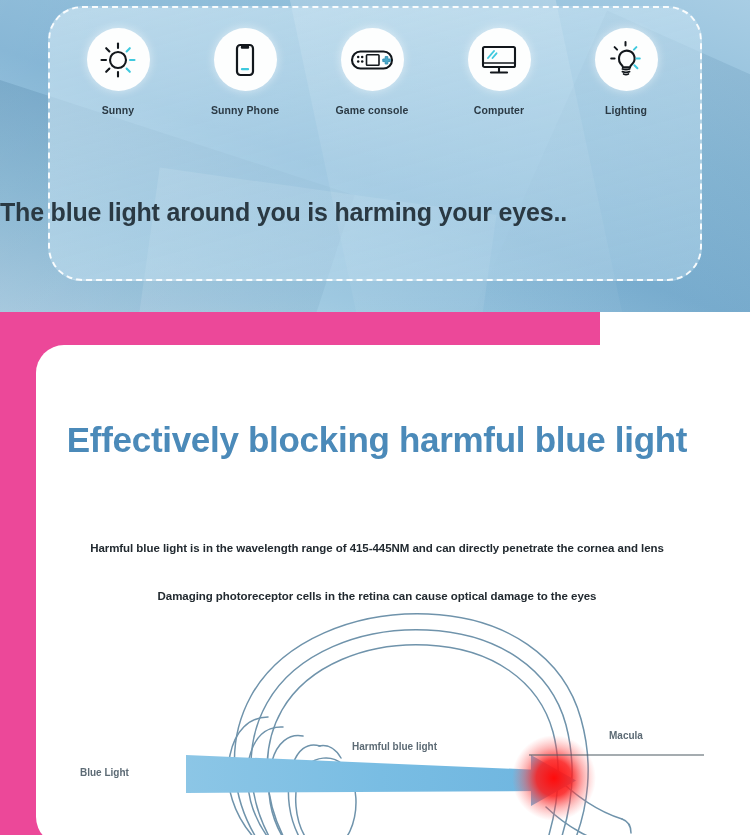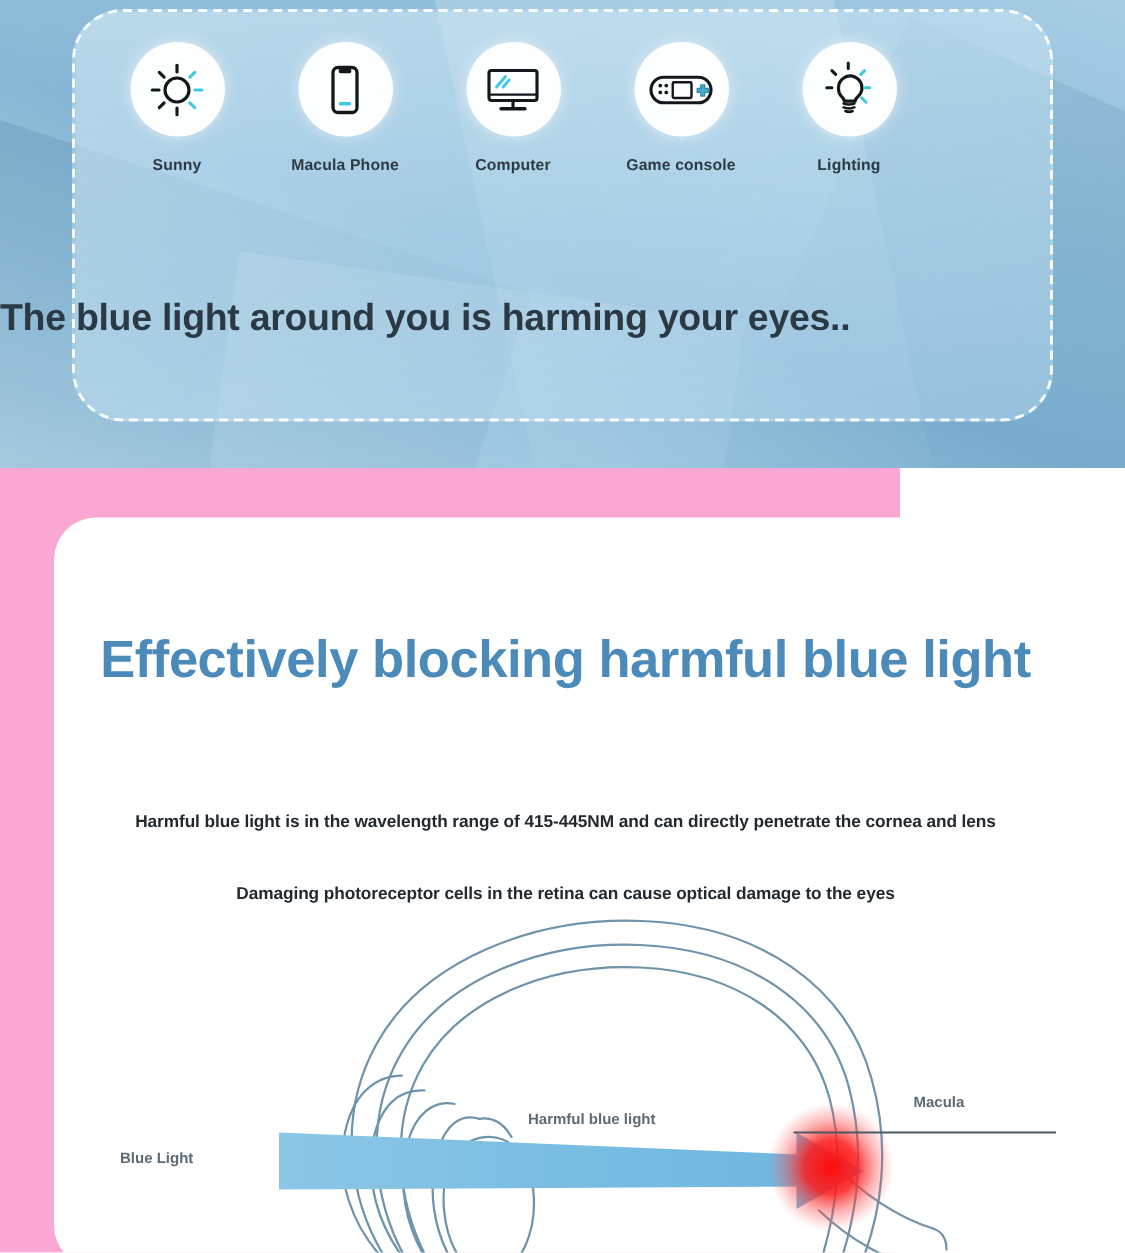--- a/index.html
+++ b/index.html
@@ -67,20 +67,21 @@
     border-radius: 34px;
     background: linear-gradient(165deg, rgba(214,235,246,0.62) 0%, rgba(198,226,242,0.52) 50%, rgba(186,219,238,0.45) 100%);
   }
 
   
   .icon-row {
     position: absolute;
     left: 62px; top: 28px;
     width: 620px;
     display: flex;
+    justify-content: space-between;
   }
   .icon-item {
     width: 112px;
     display: flex;
     flex-direction: column;
     align-items: center;
   }
   .icon-bubble {
     width: 63px; height: 63px;
     border-radius: 50%;
@@ -110,21 +111,21 @@
     color: #2a3943;
     letter-spacing: -0.2px;
     font-stretch: condensed;
   }
 
   
   .lower {
     position: absolute;
     left: 0; top: 312px;
     width: 600px; height: 523px;
-    background: #f9a8d4;
+    background: #ec4899;
   }
   .card {
     position: absolute;
     left: 36px; top: 33px;
     width: 682px; height: 500px;
     background: #ffffff;
     border-radius: 28px;
   }
 
   .card-title {
@@ -210,58 +211,58 @@
       <div class="icon-item">
         <div class="icon-bubble">
           <span>
             <svg width="40" height="40" viewBox="0 0 40 40">
               <rect x="12" y="5" width="16" height="30" rx="3.4" ry="3.4" fill="none" stroke="#12171c" stroke-width="2.2"></rect>
               <path d="M17 5.8 h6 a1.2 1.2 0 0 1 1.2 1.2 v0.6 a1.2 1.2 0 0 1 -1.2 1.2 h-6 a1.2 1.2 0 0 1 -1.2 -1.2 v-0.6 a1.2 1.2 0 0 1 1.2 -1.2 z" fill="#12171c"></path>
               <line x1="17" y1="29.2" x2="23" y2="29.2" stroke="#3fc9de" stroke-width="2.3" stroke-linecap="round"></line>
             </svg>
           </span>
         </div>
-        <div class="icon-label">Macula Phone</div>
+        <div class="icon-label">Sunny Phone</div>
+      </div>
+
+      <div class="icon-item">
+        <div class="icon-bubble">
+          <span>
+            <svg width="46" height="42" viewBox="0 0 46 42">
+              <rect x="3" y="12.5" width="40" height="17" rx="8.5" ry="8.5" fill="none" stroke="#12171c" stroke-width="2.1"></rect>
+              <rect x="17.5" y="15.8" width="12.5" height="10.5" rx="0.8" ry="0.8" fill="none" stroke="#12171c" stroke-width="1.6"></rect>
+              <g fill="#12171c">
+                <circle cx="9.2" cy="18" r="1.25"></circle>
+                <circle cx="13.2" cy="18" r="1.25"></circle>
+                <circle cx="9.2" cy="22.6" r="1.25"></circle>
+                <circle cx="13.2" cy="22.6" r="1.25"></circle>
+              </g>
+              <path d="M36.2 17.6 h2.6 v2.4 h2.4 v2.6 h-2.4 v2.4 h-2.6 v-2.4 h-2.4 v-2.6 h2.4 z" fill="#4aa8c9" stroke="#2f8fb3" stroke-width="0.9" stroke-linejoin="round"></path>
+            </svg>
+          </span>
+        </div>
+        <div class="icon-label">Game console</div>
       </div>
 
       <div class="icon-item">
         <div class="icon-bubble">
           <span>
             <svg width="42" height="42" viewBox="0 0 42 42">
               <rect x="5" y="8" width="32" height="20" rx="1.6" ry="1.6" fill="none" stroke="#12171c" stroke-width="2.1"></rect>
               <line x1="5.6" y1="24" x2="36.4" y2="24" stroke="#12171c" stroke-width="1.5"></line>
               <line x1="21" y1="28" x2="21" y2="33" stroke="#12171c" stroke-width="2.1"></line>
               <line x1="13" y1="33.5" x2="29" y2="33.5" stroke="#12171c" stroke-width="2.2" stroke-linecap="round"></line>
               <g stroke="#3fc9de" stroke-width="1.9" stroke-linecap="round">
                 <line x1="10" y1="19" x2="16" y2="12"></line>
                 <line x1="14.5" y1="19" x2="18.5" y2="14.3"></line>
               </g>
             </svg>
           </span>
         </div>
         <div class="icon-label">Computer</div>
-      </div>
-
-      <div class="icon-item">
-        <div class="icon-bubble">
-          <span>
-            <svg width="46" height="42" viewBox="0 0 46 42">
-              <rect x="3" y="12.5" width="40" height="17" rx="8.5" ry="8.5" fill="none" stroke="#12171c" stroke-width="2.1"></rect>
-              <rect x="17.5" y="15.8" width="12.5" height="10.5" rx="0.8" ry="0.8" fill="none" stroke="#12171c" stroke-width="1.6"></rect>
-              <g fill="#12171c">
-                <circle cx="9.2" cy="18" r="1.25"></circle>
-                <circle cx="13.2" cy="18" r="1.25"></circle>
-                <circle cx="9.2" cy="22.6" r="1.25"></circle>
-                <circle cx="13.2" cy="22.6" r="1.25"></circle>
-              </g>
-              <path d="M36.2 17.6 h2.6 v2.4 h2.4 v2.6 h-2.4 v2.4 h-2.6 v-2.4 h-2.4 v-2.6 h2.4 z" fill="#4aa8c9" stroke="#2f8fb3" stroke-width="0.9" stroke-linejoin="round"></path>
-            </svg>
-          </span>
-        </div>
-        <div class="icon-label">Game console</div>
       </div>
 
       <div class="icon-item">
         <div class="icon-bubble">
           <span>
             <svg width="42" height="42" viewBox="0 0 42 42">
               <path d="M14 19.5 a7.8 7.8 0 1 1 13.2 5.6 c-1.4 1.3 -2 2.2 -2.2 3.3 h-7 c-0.2 -1.1 -0.8 -2 -2.2 -3.3 a7.7 7.7 0 0 1 -1.8 -5.6 z" fill="none" stroke="#12171c" stroke-width="2.1"></path>
               <path d="M17.4 30 q3.6 1.4 7.2 0" fill="none" stroke="#12171c" stroke-width="1.7" stroke-linecap="round"></path>
               <path d="M17.4 32.6 q3.6 1.4 7.2 0" fill="none" stroke="#12171c" stroke-width="1.7" stroke-linecap="round"></path>
               <path d="M18.6 35 q2.4 1.2 4.8 0" fill="none" stroke="#12171c" stroke-width="1.7" stroke-linecap="round"></path>

